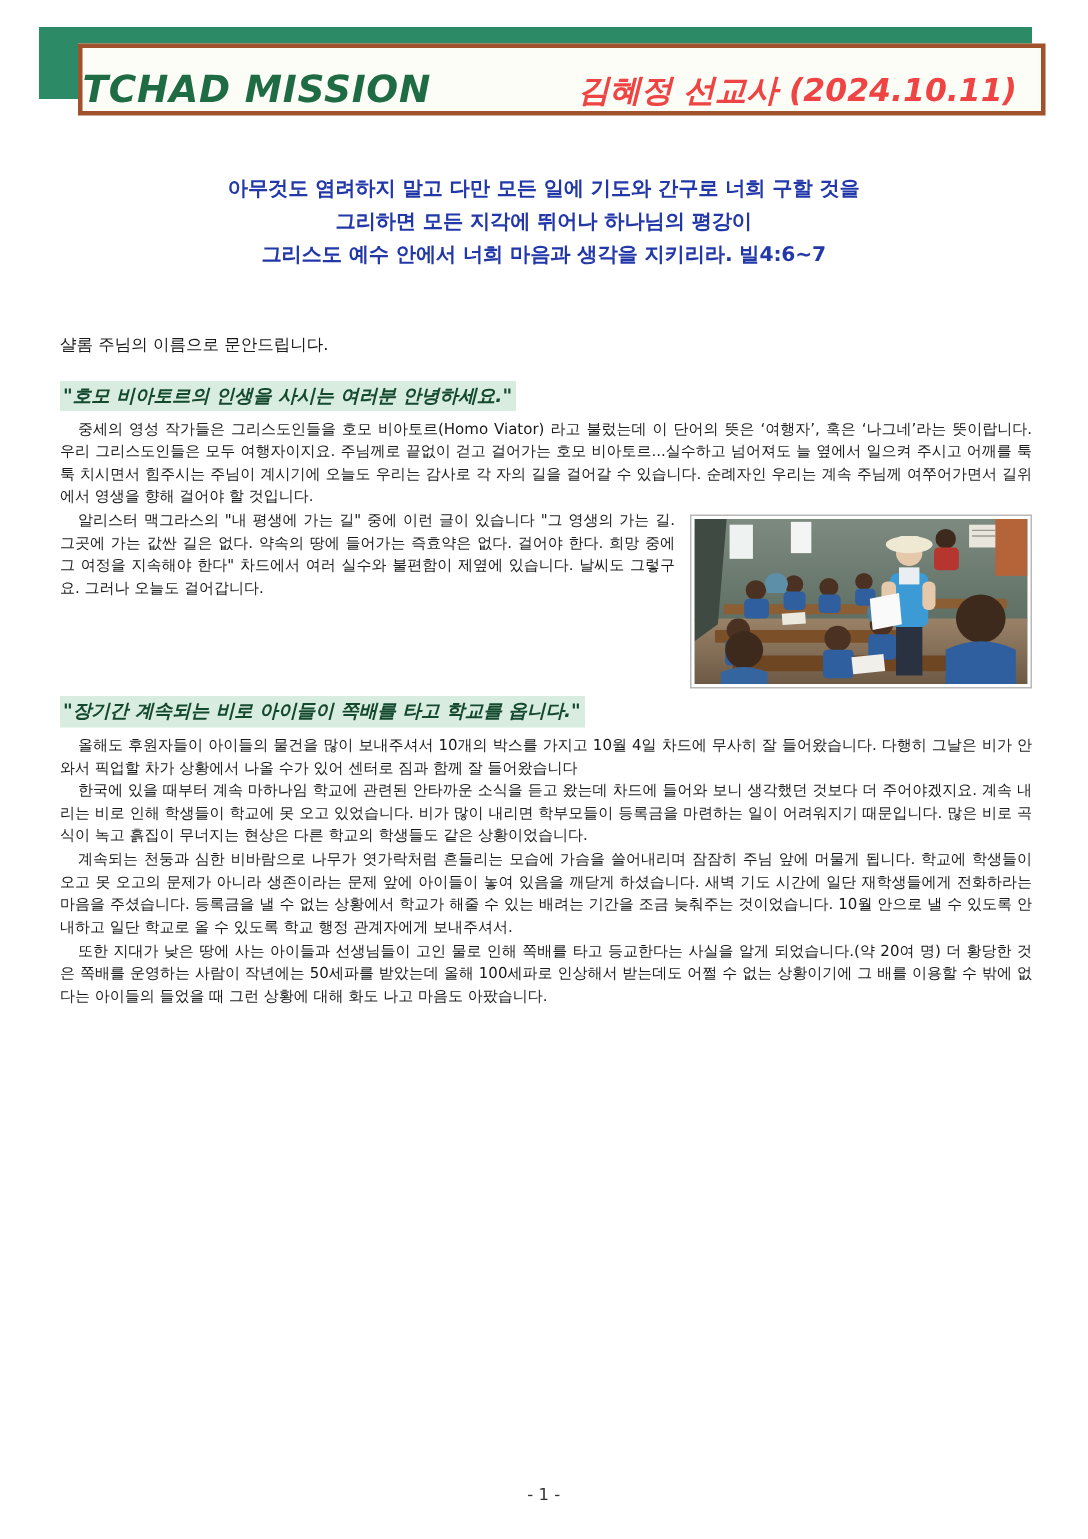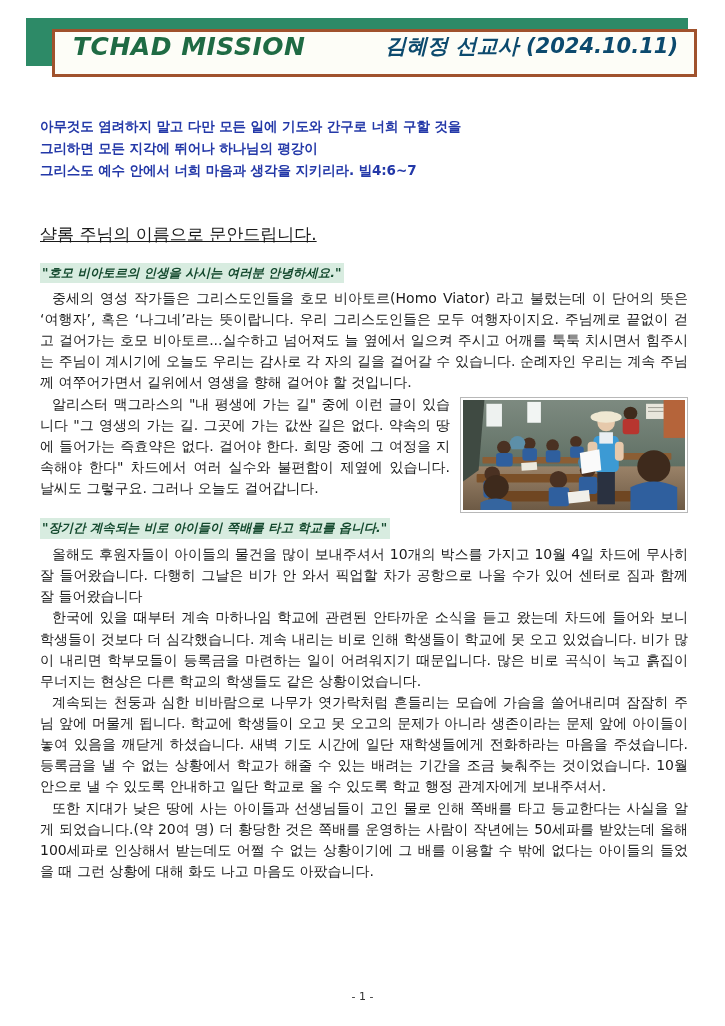--- a/index.html
+++ b/index.html
@@ -43,91 +43,91 @@
   .header-box {
     position: absolute;
     left: 52px;
     top: 29px;
     width: 645px;
     height: 48px;
     background: #fdfdf7;
     border: 3px solid #a0522d;
     box-sizing: border-box;
     display: flex;
-    align-items: flex-start;
+    align-items: flex-end;
     justify-content: space-between;
-    padding: 0 14px 0 18px;
+    padding: 0 14px 0 0;
   }
   .header-title {
     font-family: "DejaVu Sans", "Liberation Sans", sans-serif;
     font-size: 25px;
     font-weight: bold;
     font-style: italic;
     letter-spacing: 0.5px;
     color: #1f6b44;
     white-space: nowrap;
   }
   .header-byline {
     font-family: "DejaVu Sans", "Liberation Sans", sans-serif;
     font-size: 21px;
     font-weight: bold;
     font-style: italic;
-    color: #0c4a6e;
+    color: #ef4444;
     white-space: nowrap;
     padding-right: 2px;
   }
 
   
   .scripture {
     position: absolute;
     left: 40px;
     top: 116px;
     width: 645px;
+    text-align: center;
     color: #2338a8;
     font-size: 13.5px;
     font-weight: bold;
     line-height: 1.62;
     letter-spacing: -0.1px;
   }
   .scripture div {
     white-space: nowrap;
   }
 
   
   .content {
     position: absolute;
     left: 40px;
     top: 222px;
     width: 648px;
   }
 
   .greeting {
-    font-size: 17px;
+    font-size: 11px;
     line-height: 1.5;
     margin: 0 0 14px 0;
     color: #1a1a1a;
-    text-decoration: underline;
   }
 
   h2.section-heading {
     display: inline-block;
     margin: 0 0 5px 0;
     padding: 2px 3px 2px 2px;
     font-size: 12.4px;
     font-weight: bold;
     font-style: italic;
     color: #14492e;
     background: #d8ece0;
     line-height: 1.35;
     white-space: nowrap;
   }
 
   p.body-par {
     margin: 0 0 0.5px 0;
-    font-size: 14px;
+    font-size: 10px;
     line-height: 1.505;
     text-align: justify;
     text-justify: inter-character;
     text-indent: 12px;
     color: #1a1a1a;
     word-break: break-all;
   }
 
   
   .photo-frame {
@@ -270,21 +270,21 @@
         </svg>
       </div>
     </div>
 
     <p class="body-par">알리스터 맥그라스의 "내 평생에 가는 길" 중에 이런 글이 있습니다 "그 영생의 가는 길. 그곳에 가는 값싼 길은 없다. 약속의 땅에 들어가는 즉효약은 없다. 걸어야 한다. 희망 중에 그 여정을 지속해야 한다" 차드에서 여러 실수와 불편함이 제옆에 있습니다. 날씨도 그렇구요. 그러나 오늘도 걸어갑니다.</p>
 
     <div class="clear"></div>
 
     <h2 class="section-heading">"장기간 계속되는 비로 아이들이 쪽배를 타고 학교를 옵니다."</h2>
 
-    <p class="body-par">올해도 후원자들이 아이들의 물건을 많이 보내주셔서 10개의 박스를 가지고 10월 4일 차드에 무사히 잘 들어왔습니다. 다행히 그날은 비가 안 와서 픽업할 차가 공항으로 나올 수가 있어 센터로 짐과 함께 잘 들어왔습니다</p>
-    <p class="body-par">한국에 있을 때부터 계속 마하나임 학교에 관련된 안타까운 소식을 듣고 왔는데 차드에 들어와 보니 학생들이 것보다 더 심각했습니다. 계속 내리는 비로 인해 학생들이 학교에 못 오고 있었습니다. 비가 많이 내리면 학부모들이 등록금을 마련하는 일이 어려워지기 때문입니다. 많은 비로 곡식이 녹고 흙집이 무너지는 현상은 다른 학교의 학생들도 같은 상황이었습니다.</p>
+    <p class="body-par">올해도 후원자들이 아이들의 물건을 많이 보내주셔서 10개의 박스를 가지고 10월 4일 차드에 무사히 잘 들어왔습니다. 다행히 그날은 비가 안 와서 픽업할 차가 상황에서 나올 수가 있어 센터로 짐과 함께 잘 들어왔습니다</p>
+    <p class="body-par">한국에 있을 때부터 계속 마하나임 학교에 관련된 안타까운 소식을 듣고 왔는데 차드에 들어와 보니 생각했던 것보다 더 주어야겠지요. 계속 내리는 비로 인해 학생들이 학교에 못 오고 있었습니다. 비가 많이 내리면 학부모들이 등록금을 마련하는 일이 어려워지기 때문입니다. 많은 비로 곡식이 녹고 흙집이 무너지는 현상은 다른 학교의 학생들도 같은 상황이었습니다.</p>
     <p class="body-par">계속되는 천둥과 심한 비바람으로 나무가 엿가락처럼 흔들리는 모습에 가슴을 쓸어내리며 잠잠히 주님 앞에 머물게 됩니다. 학교에 학생들이 오고 못 오고의 문제가 아니라 생존이라는 문제 앞에 아이들이 놓여 있음을 깨닫게 하셨습니다. 새벽 기도 시간에 일단 재학생들에게 전화하라는 마음을 주셨습니다. 등록금을 낼 수 없는 상황에서 학교가 해줄 수 있는 배려는 기간을 조금 늦춰주는 것이었습니다. 10월 안으로 낼 수 있도록 안내하고 일단 학교로 올 수 있도록  학교 행정 관계자에게 보내주셔서.</p>
     <p class="body-par">또한 지대가 낮은 땅에 사는 아이들과 선생님들이 고인 물로 인해 쪽배를 타고 등교한다는 사실을 알게 되었습니다.(약 20여 명) 더 황당한 것은 쪽배를 운영하는 사람이 작년에는 50세파를 받았는데 올해 100세파로 인상해서 받는데도 어쩔 수 없는 상황이기에 그 배를 이용할 수 밖에 없다는 아이들의 들었을 때 그런 상황에 대해 화도 나고 마음도 아팠습니다.</p>
   </div>
 
   <div class="page-number">- 1 -</div>
 
 </div>
 
 </body></html>

